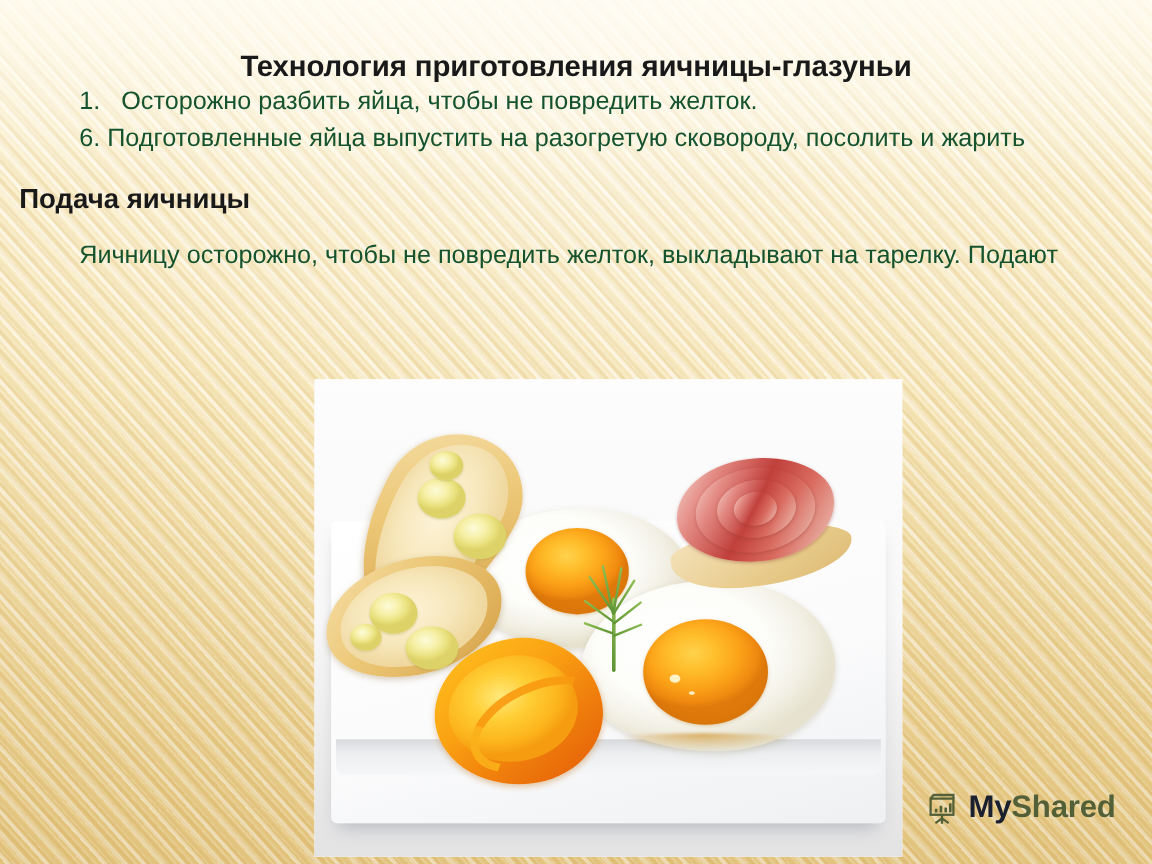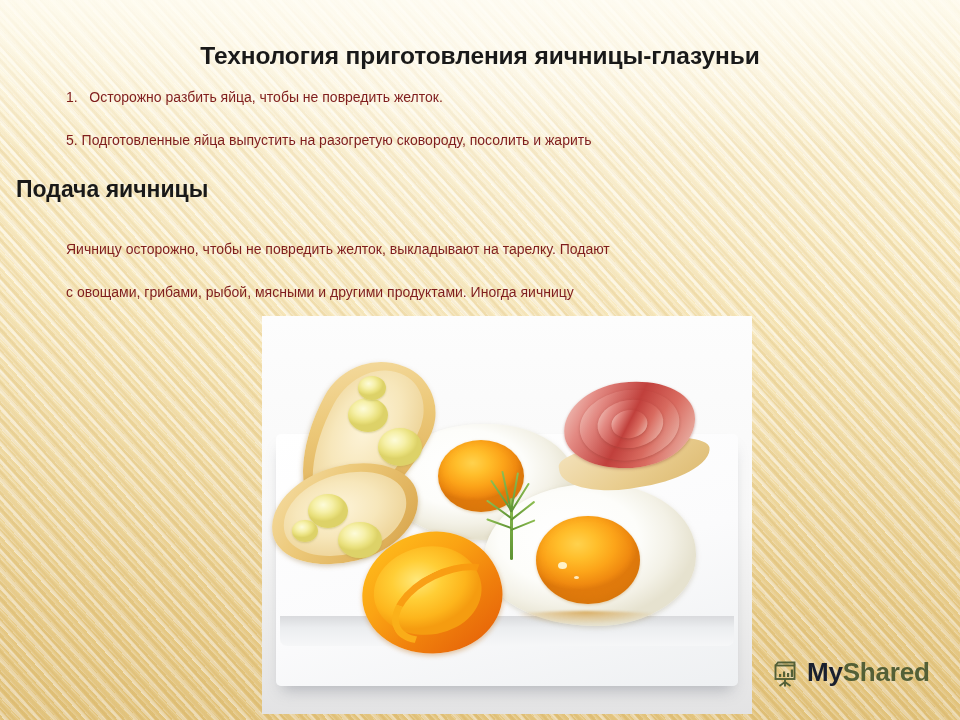--- a/index.html
+++ b/index.html
@@ -86,25 +86,24 @@
     color: #191919;
     letter-spacing: -0.1px;
   }
 
   .body-lines {
     margin: 0;
     padding: 0 24px 0 66px;
     list-style: none;
   }
   .body-lines li {
-    font-size: 14px;
+    font-size: 21px;
     line-height: 30.5px;
-    color: #7f1d1d;
+    color: #14532d;
     white-space: pre;
-    margin-top: 12px;
   }
 
   .subtitle {
     margin: 16px;
     padding-top: 5px;
     font-size: 23px;
     font-weight: bold;
     color: #191919;
   }
 
@@ -367,28 +366,27 @@
   <div class="bg-stripes-fine"></div>
   <div class="bg-top-wash"></div>
   <div class="bg-vignette"></div>
 
   <div class="content">
 
     <h1 class="slide-title">Технология приготовления яичницы-глазуньи</h1>
 
     <ul class="body-lines">
       <li>1.   Осторожно разбить яйца, чтобы не повредить желток.</li>
-      <li>5. Подготовленные яйца выпустить на разогретую сковороду, посолить и жарить</li>
+      <li>6. Подготовленные яйца выпустить на разогретую сковороду, посолить и жарить</li>
     </ul>
 
     <h2 class="subtitle">Подача яичницы</h2>
 
     <ul class="body-lines second">
       <li>Яичницу осторожно, чтобы не повредить желток, выкладывают на тарелку. Подают</li>
-      <li>с овощами, грибами, рыбой, мясными и другими продуктами. Иногда яичницу</li>
     </ul>
   </div>
 
   <div id="photo" aria-label="Яичница-глазунья на белой квадратной тарелке с тостами, маслом, беконом, апельсином и укропом">
 
     <div class="paper"></div>
 
     <div class="plate-shadow"></div>
     <div class="plate"></div>
     <div class="plate-rim"></div>

